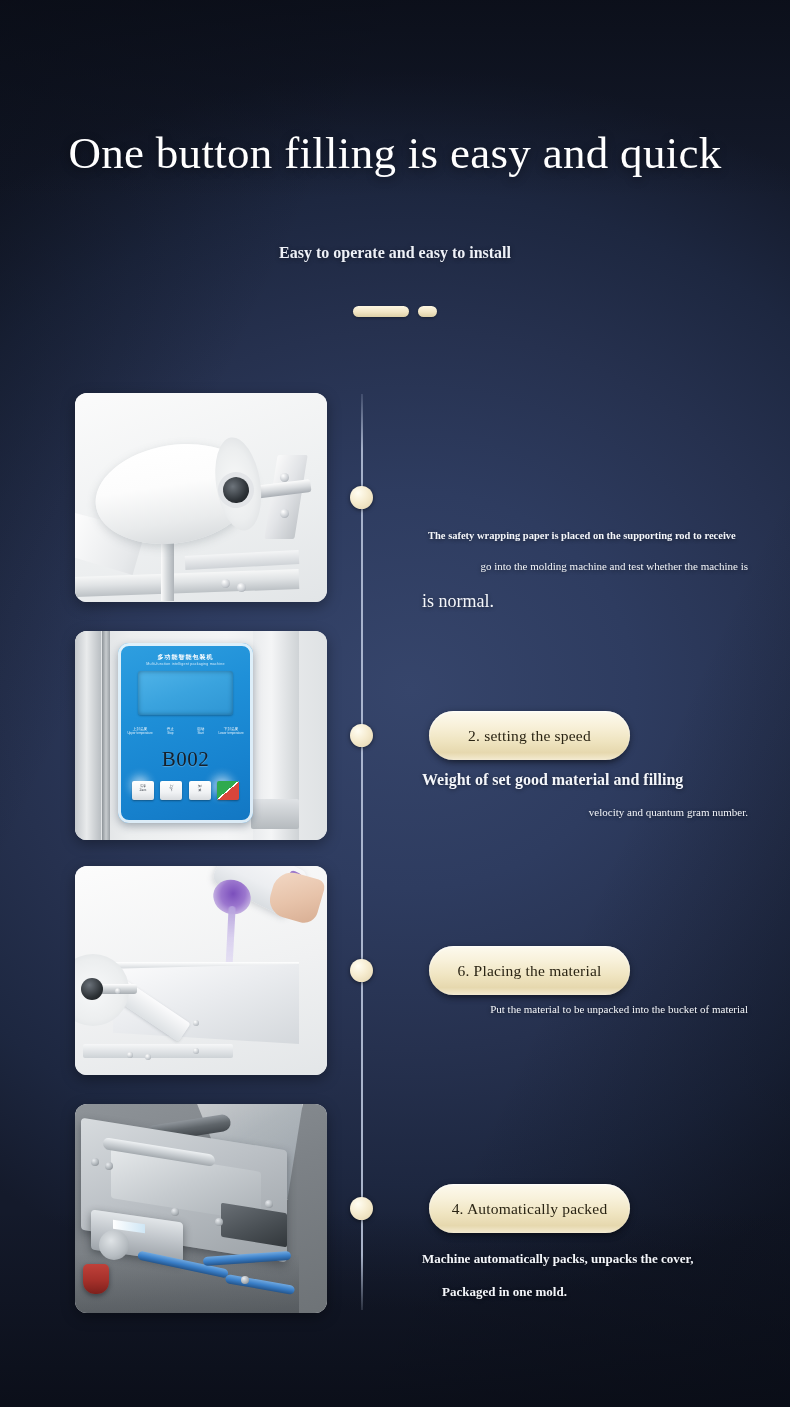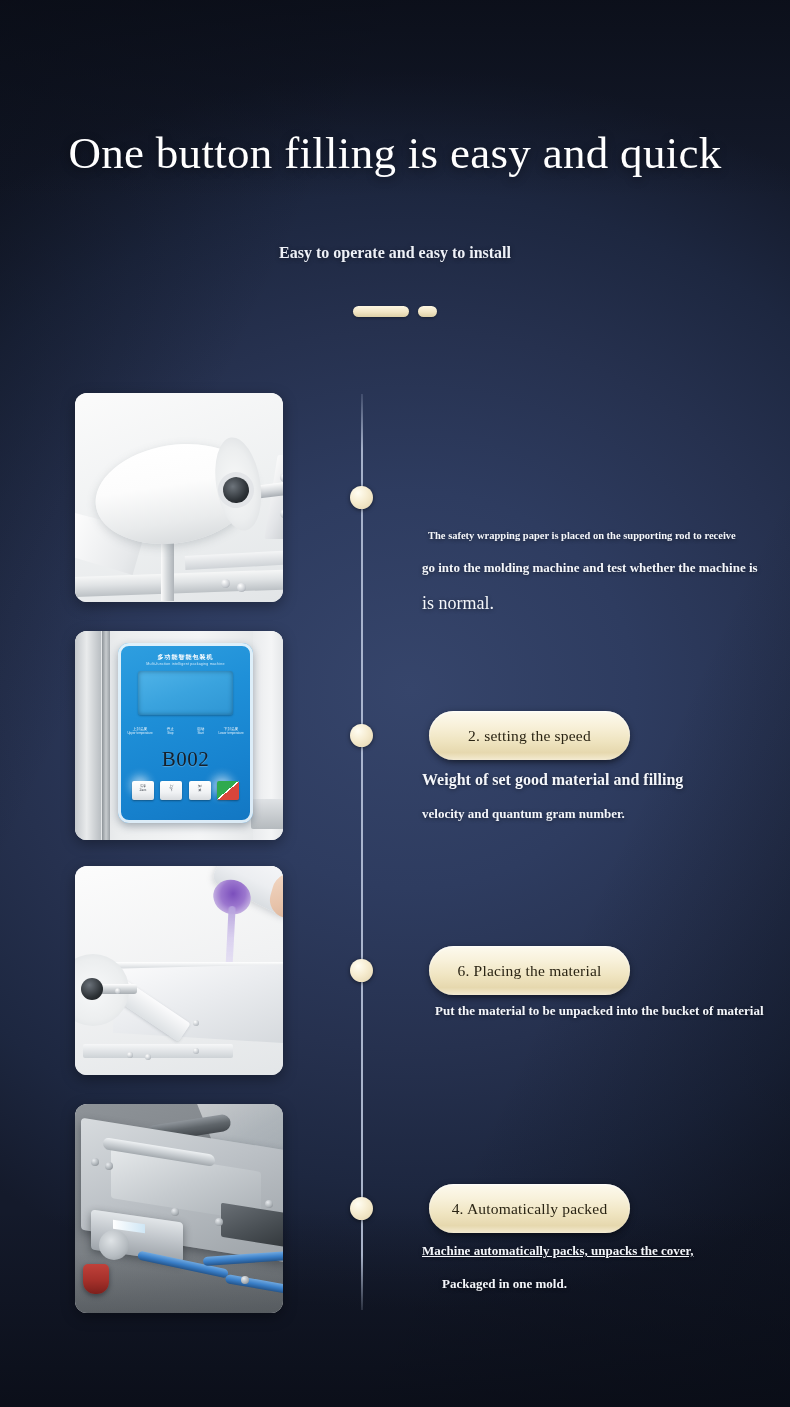--- a/index.html
+++ b/index.html
@@ -60,21 +60,21 @@
     position:absolute; left:361px; top:394px; width:2px; height:916px;
     background:linear-gradient(to bottom, rgba(200,212,235,0.15) 0%, rgba(205,216,238,0.75) 6%, rgba(205,216,238,0.8) 94%, rgba(200,212,235,0.15) 100%);
     z-index:3;
   }
 
   .steps { position:absolute; top:0; left:0; width:790px; z-index:4; }
   .step { position:absolute; left:0; width:790px; height:215px; }
 
   .thumb {
     position:absolute; left:75px; top:0;
-    width:208px; height:209px; border-radius:12px;
+    width:252px; height:209px; border-radius:12px;
     overflow:hidden;
     background:#f2f3f4;
     box-shadow:0 4px 14px rgba(0,0,0,0.35);
     padding-left:24px;
   }
   .thumb-inner { position:absolute; inset:0; }
 
   .node {
     position:absolute; left:350px; top:93px;
     width:23px; height:23px; border-radius:50%;
@@ -98,21 +98,21 @@
   .pill-label {
     position:relative; z-index:2;
     font-size:15.5px; color:#2a2414; font-weight:400;
     letter-spacing:0.2px; white-space:nowrap;
   }
 
   .desc { position:absolute; left:418px; top:138px; width:330px; }
   .desc-line { color:#f4f6fa; white-space:nowrap; text-shadow:0 1px 4px rgba(0,0,0,0.45); }
 
   .sz-xs { font-size:10.5px; font-weight:700; line-height:1.0; }
-  .sz-s  { font-size:13px; font-weight:700; line-height:1.0; }
+  .sz-s  { font-size:11px; font-weight:400; line-height:1.0;text-align:right; }
   .sz-m  { font-size:13px;   font-weight:700; line-height:1.0; }
   .sz-l  { font-size:16px;   font-weight:700; line-height:1.0; }
   .sz-xl { font-size:18px;   font-weight:400; line-height:1.0; }
 
   
   .t1 { background:linear-gradient(160deg,#fbfbfb 0%, #eef0f1 55%, #e2e5e7 100%); }
   .t1 .roll {
     position:absolute; left:20px; top:52px; width:160px; height:98px;
     border-radius:50% / 50%;
     background:linear-gradient(to bottom,#ffffff 0%, #fcfcfc 40%, #e9ebec 78%, #dadddf 100%);
@@ -546,19 +546,19 @@
         </div>
       </div>
       <div class="node"></div>
       <div class="pill-wrap">
         <div class="pill-shadow"></div>
         <div class="pill">
             <span class="pill-label">4. Automatically packed</span>
           </div>
       </div>
       <div class="desc">
-        <div class="desc-line sz-m" style="margin-top:2px;margin-left:4px;text-decoration:underline;">Machine automatically packs, unpacks the cover,</div>
+        <div class="desc-line sz-m" style="margin-top:10px;margin-left:4px;">Machine automatically packs, unpacks the cover,</div>
         <div class="desc-line sz-m" style="margin-top:20px;margin-left:24px;">Packaged in one mold.</div>
       </div>
     </div>
 
   </div>
 </div>
 
 </body></html>

